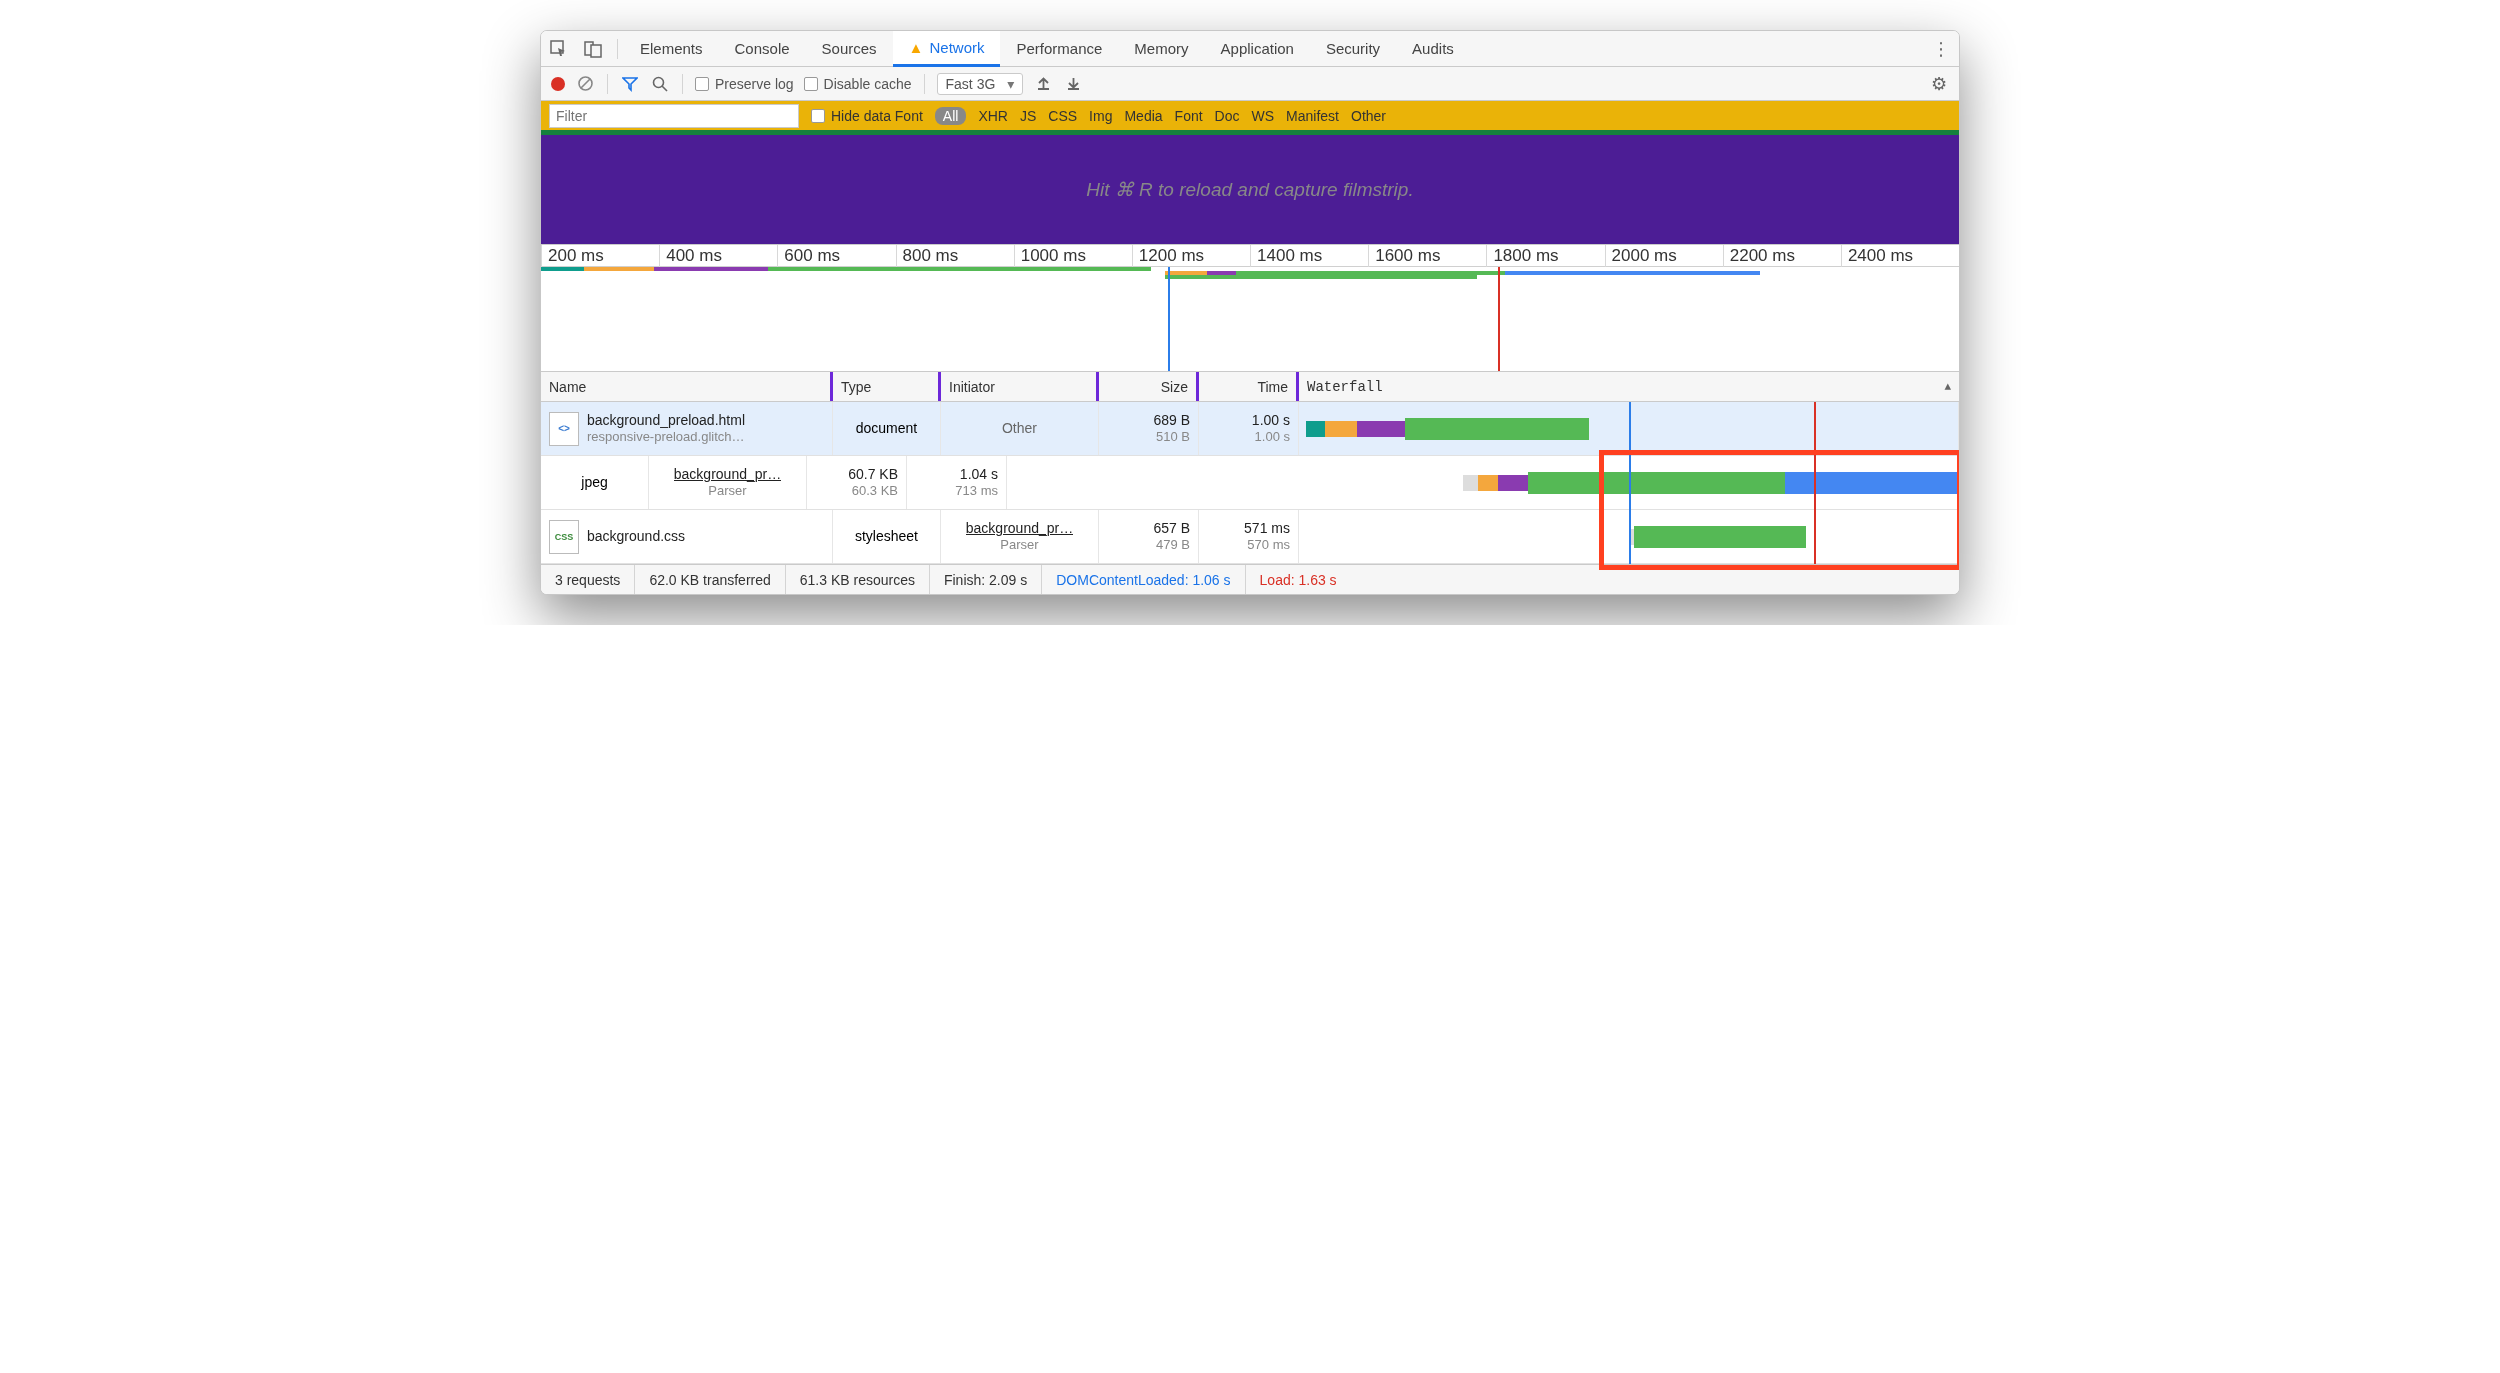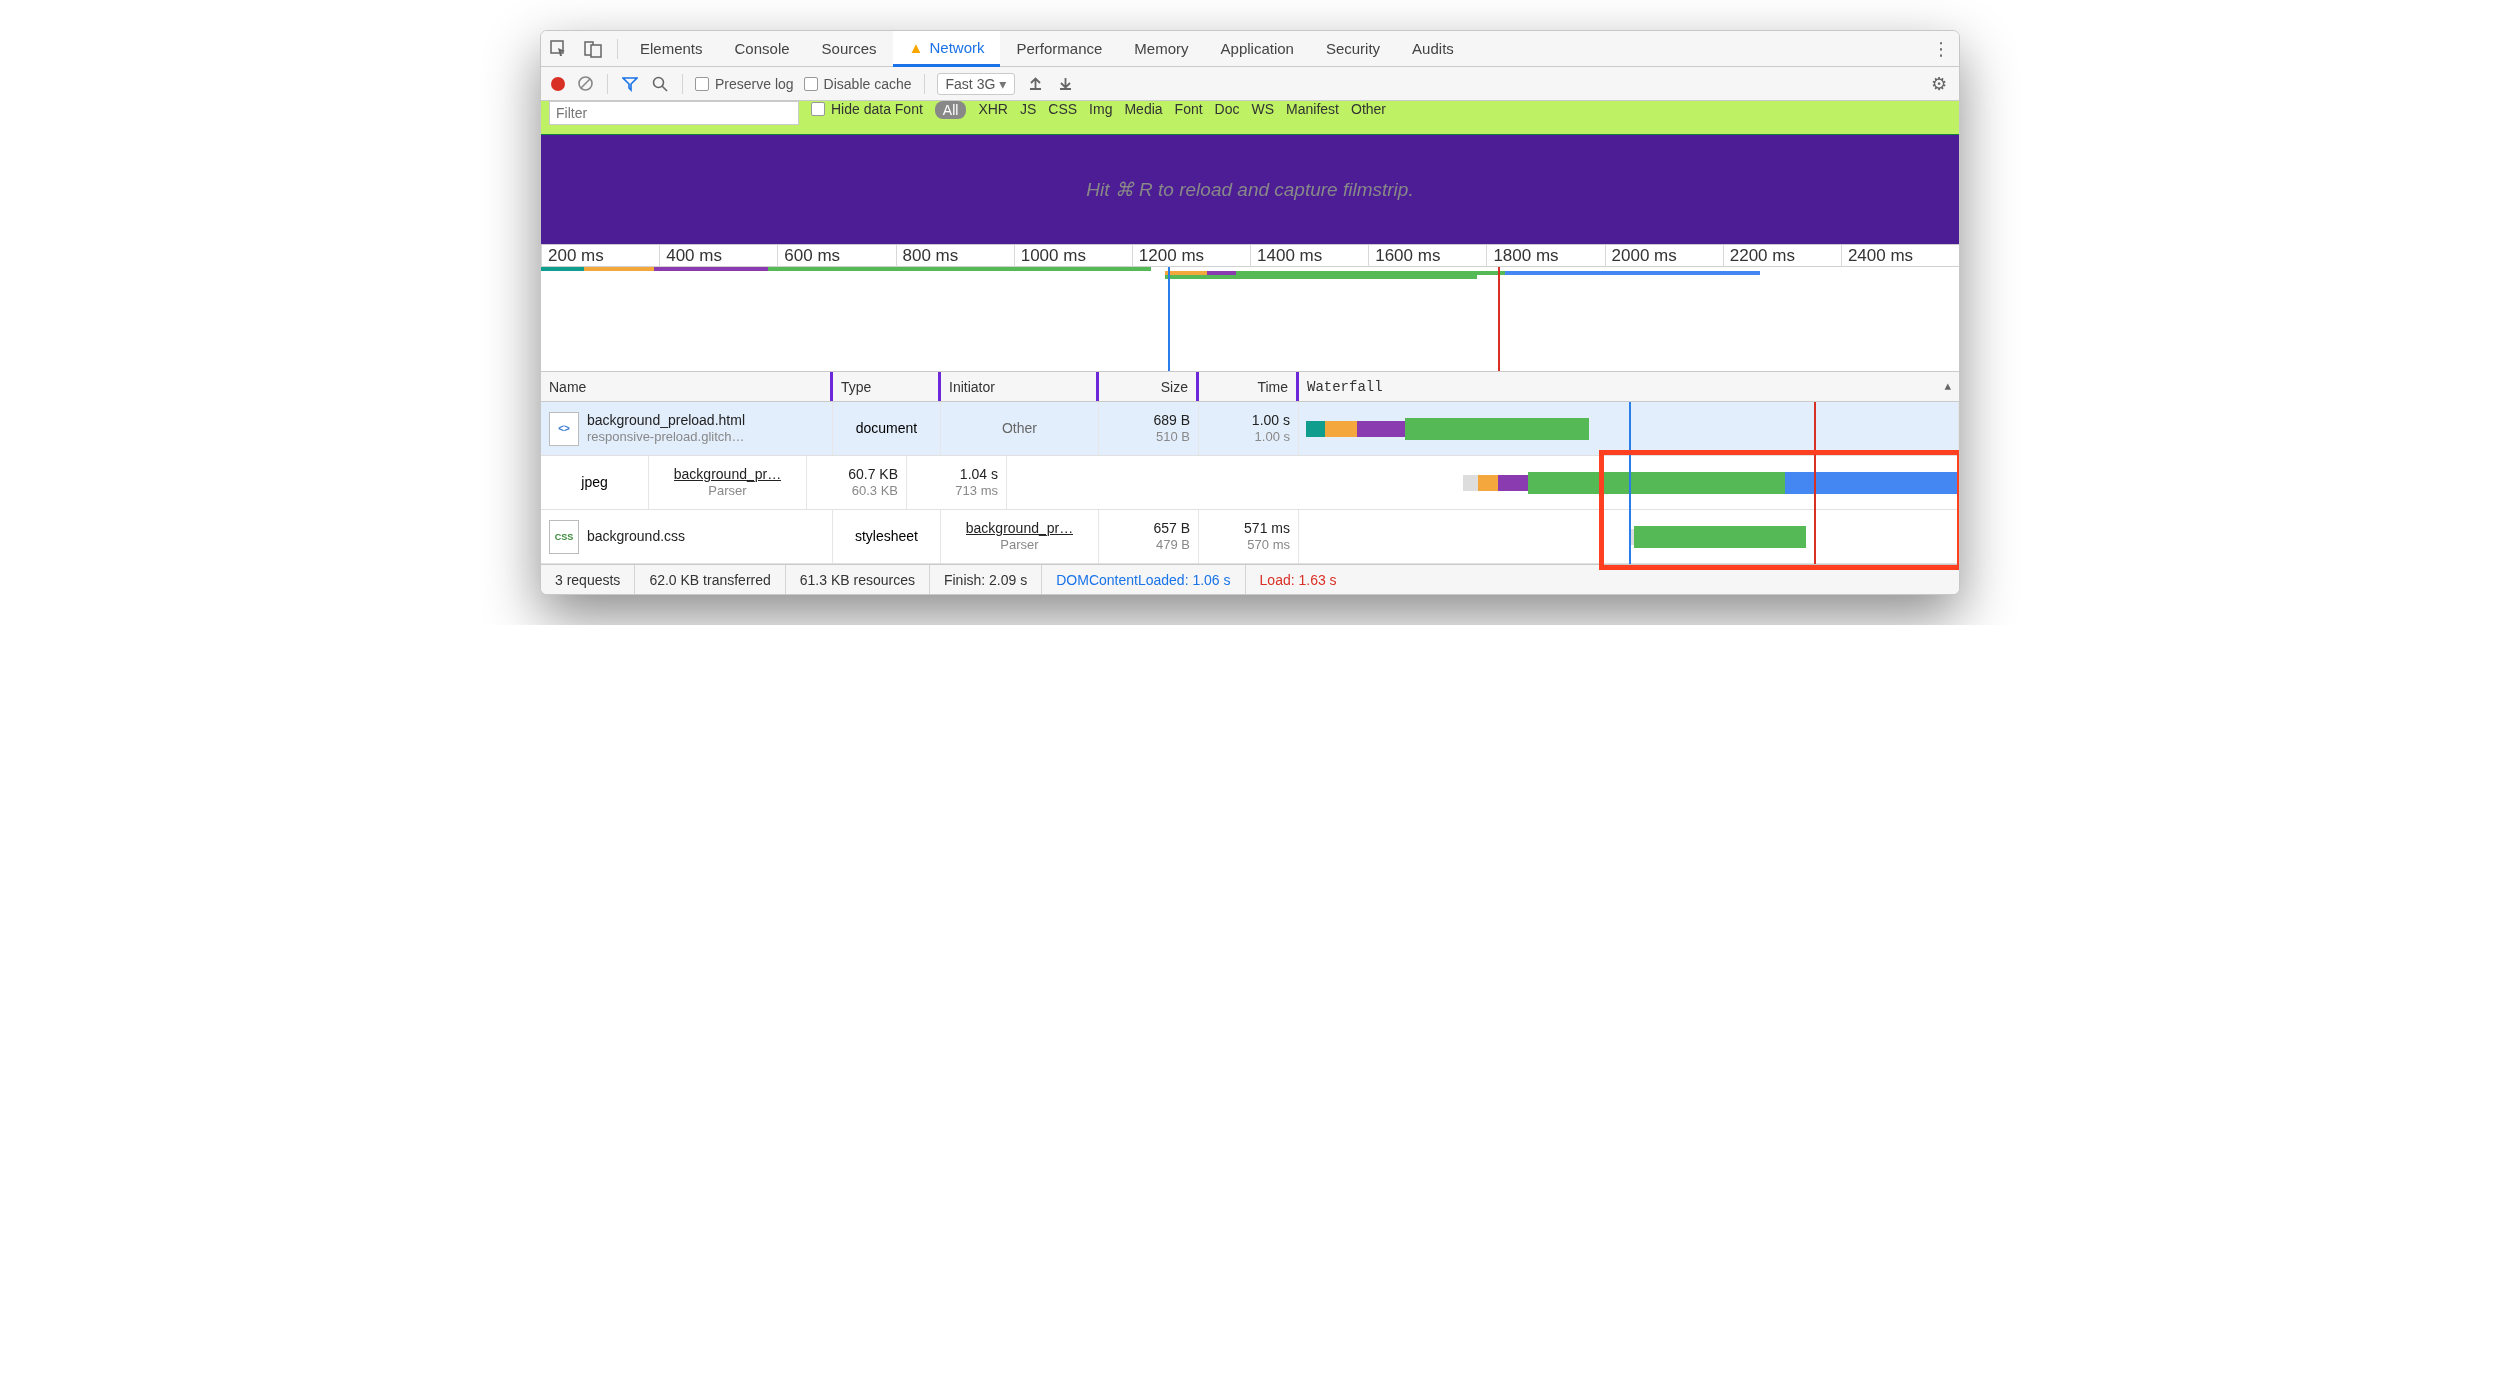--- a/index.html
+++ b/index.html
@@ -65,31 +65,31 @@
   border-bottom: 1px solid #cacaca;
   background: #f6f6f6;
   font-size: 14px; color: #555;
 }
 .toolbar .rec { width: 14px; height: 14px; border-radius: 50%; background: #d93025; }
 .toolbar .sep { width: 1px; height: 20px; background: #d4d4d4; margin: 0 2px; }
 .funnel-on { color: #1a73e8; }
 .chkline { display: flex; align-items: center; gap: 6px; }
 .chk { width: 14px; height: 14px; border: 1px solid #999; border-radius: 2px; background: #fff; }
 .throttle {
-  display: flex; align-items: center; gap: 4px;
+  display: flex; align-items: center; gap: 12px;
   border: 1px solid #cacaca; border-radius: 3px;
   padding: 2px 8px; background: #fff;
 }
 
 .filterbar {
   height: 34px;
-  border-bottom: 1px solid #15803d;
-  display: flex; align-items: flex-start; gap: 12px;
+  border-bottom: 5px solid #15803d;
+  display: flex; align-items: center; gap: 12px;
   padding: 0 8px;
-  background: #bef264;
+  background: #eab308;
   font-size: 14px; color: #333;
 }
 .filter-input {
   width: 250px; height: 24px;
   border: 1px solid #cacaca;
   background: #fff; padding: 0 6px; font-size: 14px; color: #888;
 }
 .pill {
   padding: 1px 8px; border-radius: 8px;
 }

